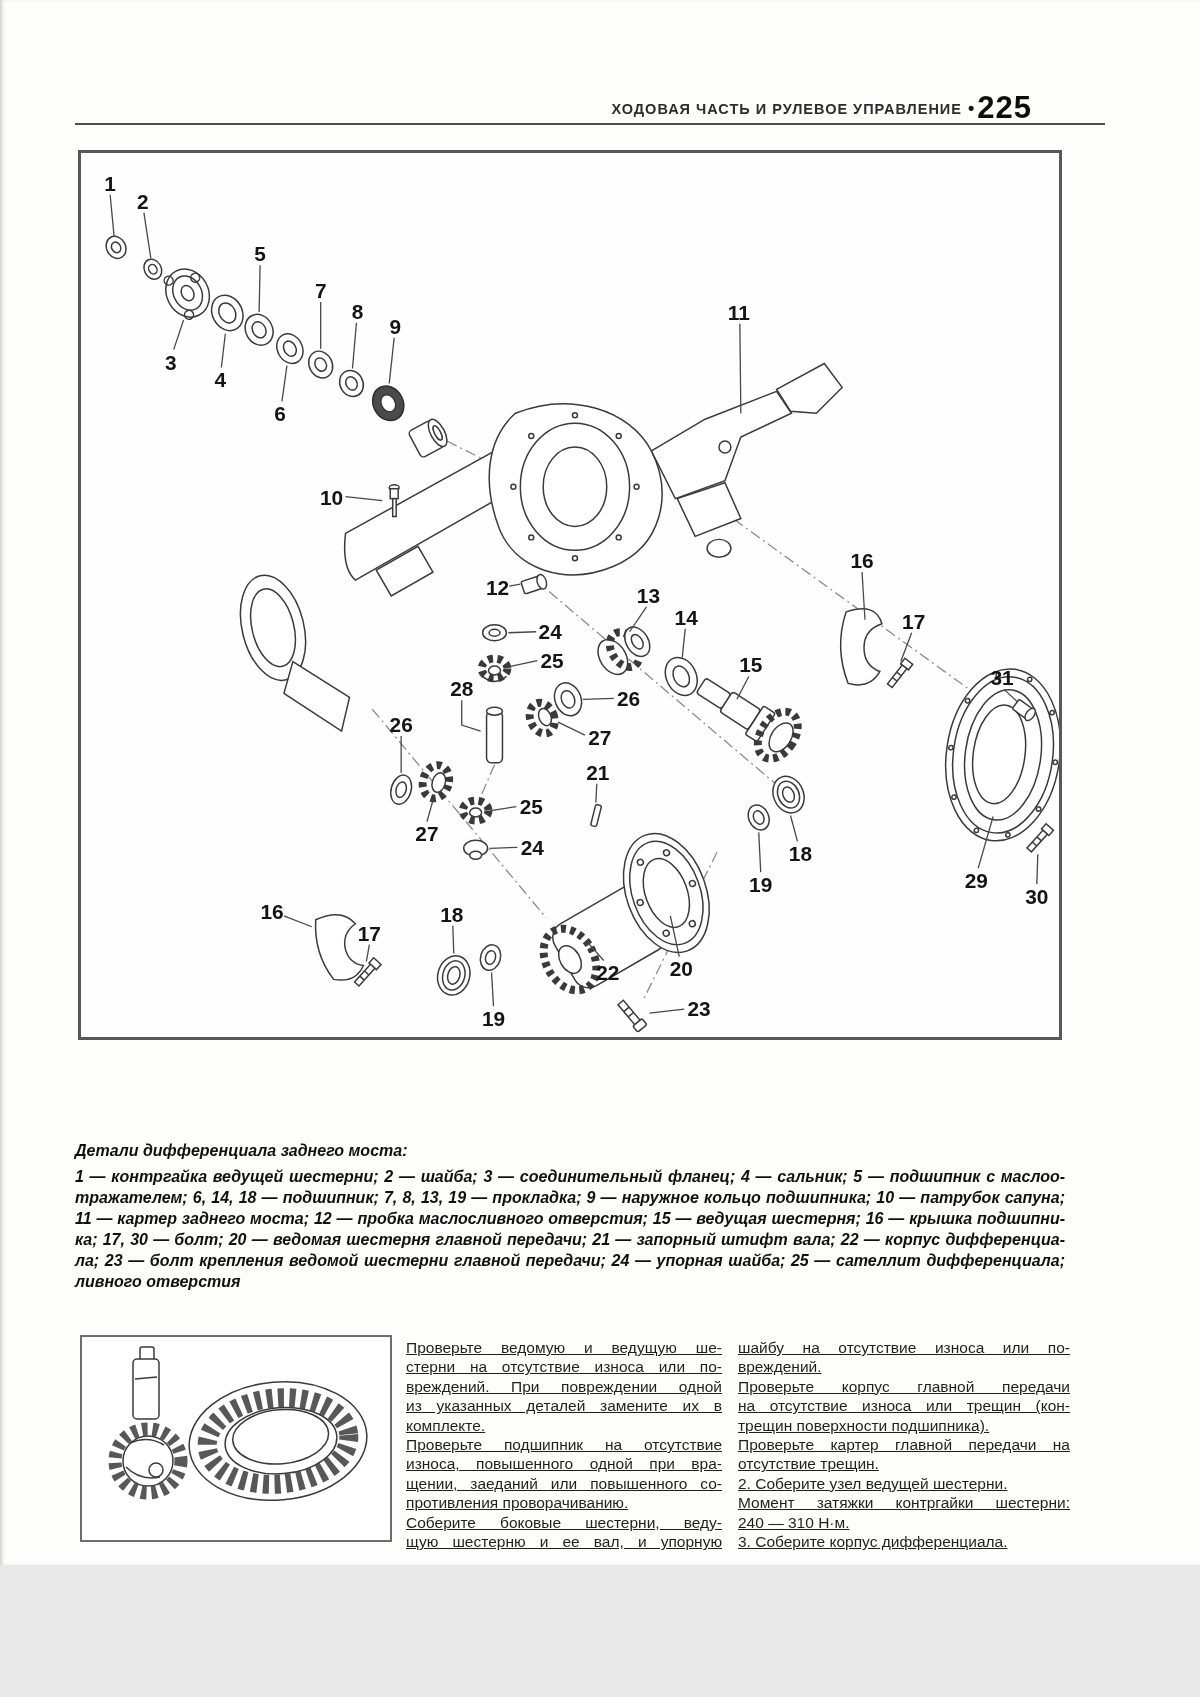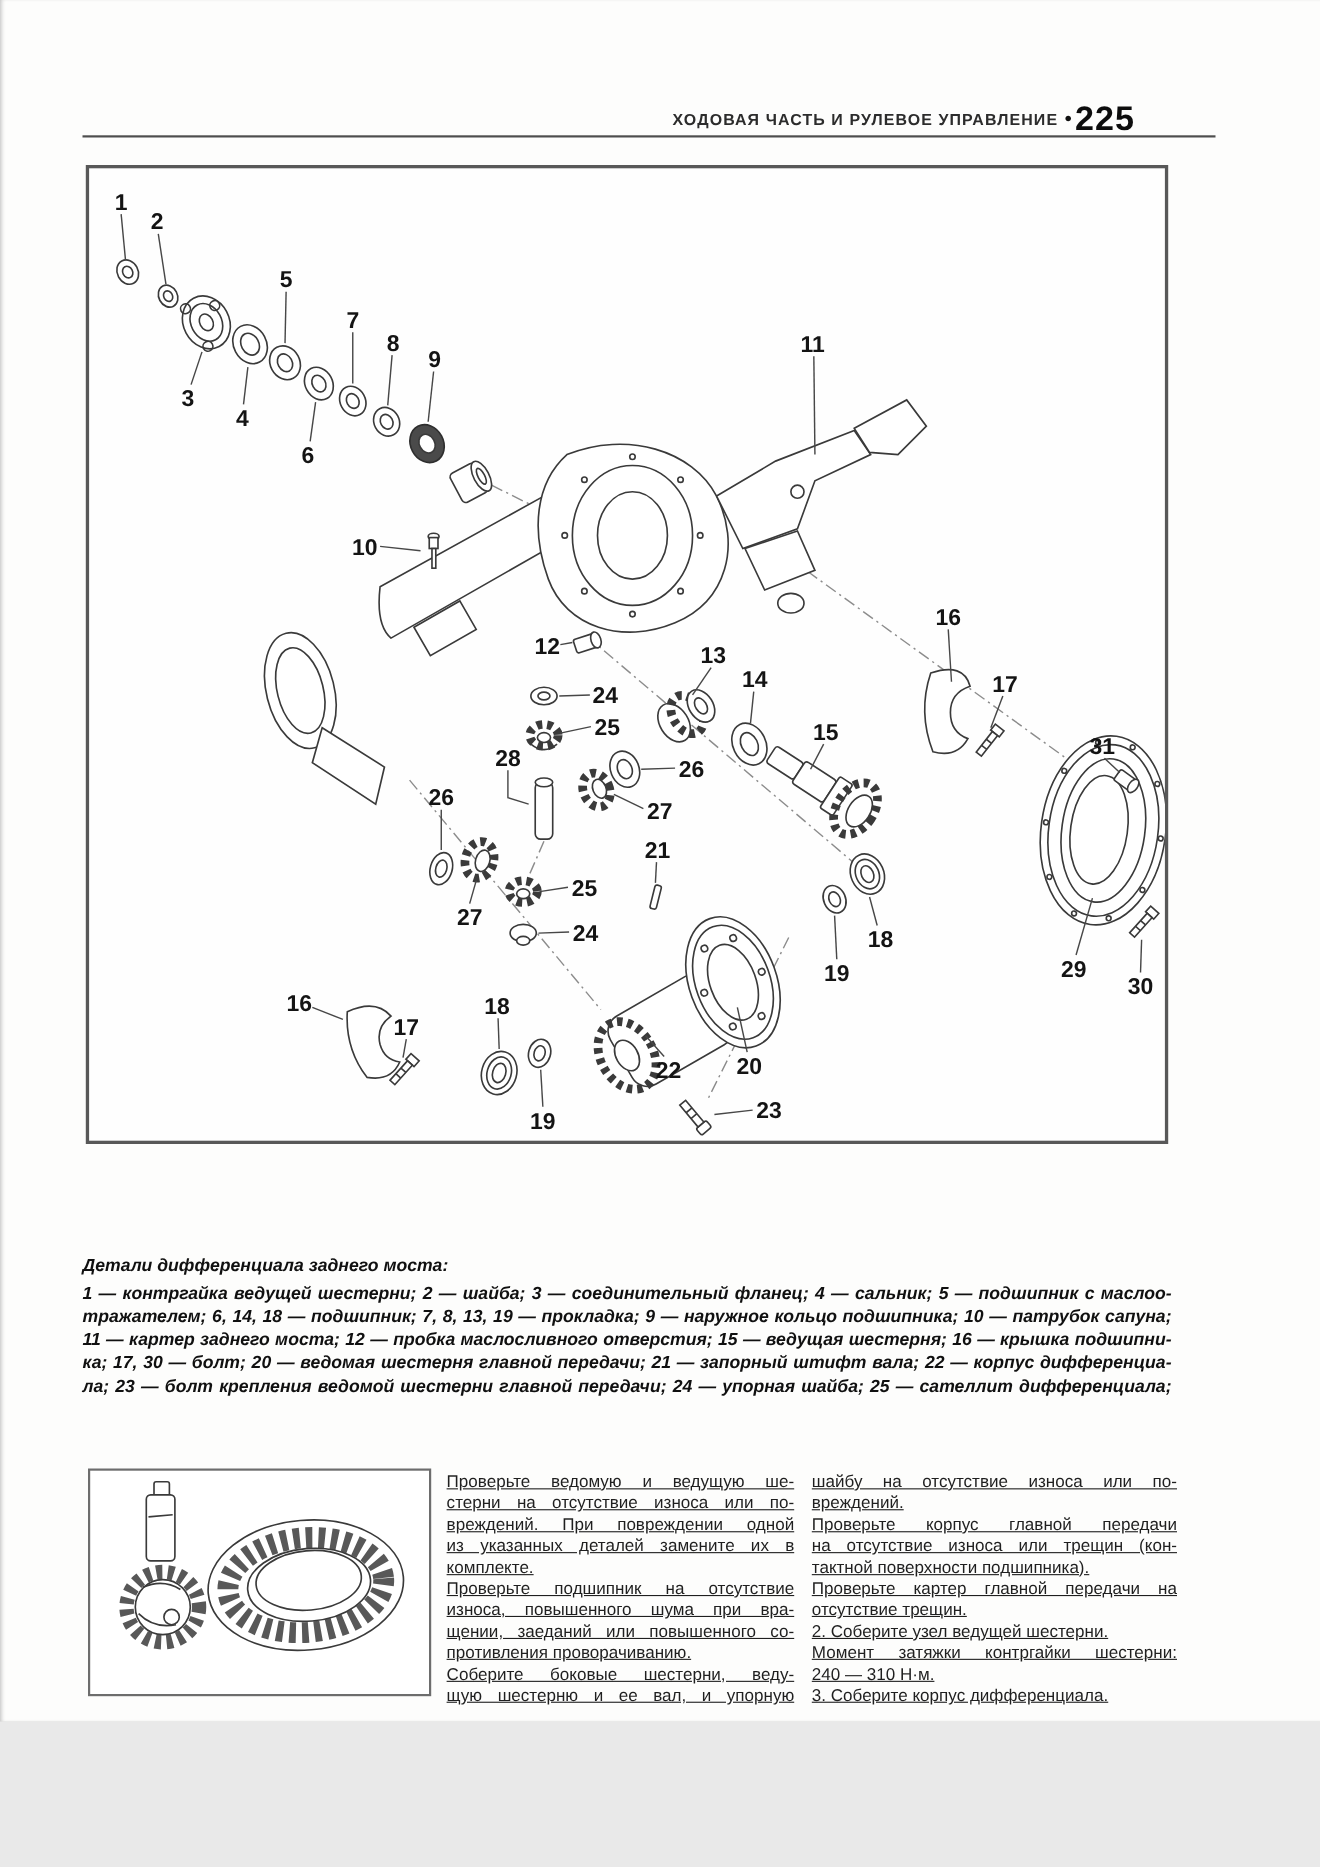--- a/index.html
+++ b/index.html
@@ -384,20 +384,21 @@
   </div>
 
   <div class="legend">
     <div class="legend-title">Детали дифференциала заднего моста:</div>
     <div id="legend-lines">
         <div class="jline">1 — контргайка ведущей шестерни; 2 — шайба; 3 — соединительный фланец; 4 — сальник; 5 — подшипник с маслоо-</div>
         <div class="jline">тражателем; 6, 14, 18 — подшипник; 7, 8, 13, 19 — прокладка; 9 — наружное кольцо подшипника; 10 — патрубок сапуна;</div>
         <div class="jline">11 — картер заднего моста; 12 — пробка маслосливного отверстия; 15 — ведущая шестерня; 16 — крышка подшипни-</div>
         <div class="jline">ка; 17, 30 — болт; 20 — ведомая шестерня главной передачи; 21 — запорный штифт вала; 22 — корпус дифференциа-</div>
         <div class="jline">ла; 23 — болт крепления ведомой шестерни главной передачи; 24 — упорная шайба; 25 — сателлит дифференциала;</div>
+        <div>ливного отверстия</div>
       </div>
   </div>
 
   <div class="inset">
     <svg viewBox="0 0 308 203">
       <g>
         <rect class="p" x="58" y="10" width="14" height="14" rx="2"></rect>
         <rect class="p" x="51" y="22" width="26" height="60" rx="4"></rect>
         <line class="pn" x1="53" y1="42" x2="75" y2="40"></line>
         <ellipse class="teeth3" cx="66" cy="124" rx="33" ry="32"></ellipse>
@@ -415,32 +416,32 @@
     </svg>
   </div>
 
   <div class="col col-mid" id="col-mid">
       <div class="jline">Проверьте ведомую и ведущую ше-</div>
       <div class="jline">стерни на отсутствие износа или по-</div>
       <div class="jline">вреждений. При повреждении одной</div>
       <div class="jline">из указанных деталей замените их в</div>
       <div>комплекте.</div>
       <div class="jline">Проверьте подшипник на отсутствие</div>
-      <div class="jline">износа, повышенного шума при вра-</div>
+      <div class="jline">износа, повышенного одной при вра-</div>
       <div class="jline">щении, заеданий или повышенного со-</div>
       <div>противления проворачиванию.</div>
       <div class="jline">Соберите боковые шестерни, веду-</div>
       <div class="jline">щую шестерню и ее вал, и упорную</div>
     </div>
   <div class="col col-right" id="col-right">
       <div class="jline">шайбу на отсутствие износа или по-</div>
       <div>вреждений.</div>
       <div class="jline">Проверьте корпус главной передачи</div>
       <div class="jline">на отсутствие износа или трещин (кон-</div>
-      <div>тактной поверхности подшипника).</div>
+      <div>трещин поверхности подшипника).</div>
       <div class="jline">Проверьте картер главной передачи на</div>
       <div>отсутствие трещин.</div>
       <div>2. Соберите узел ведущей шестерни.</div>
       <div class="jline">Момент затяжки контргайки шестерни:</div>
       <div>240 — 310 Н·м.</div>
       <div>3. Соберите корпус дифференциала.</div>
     </div>
 
 </div>
 

